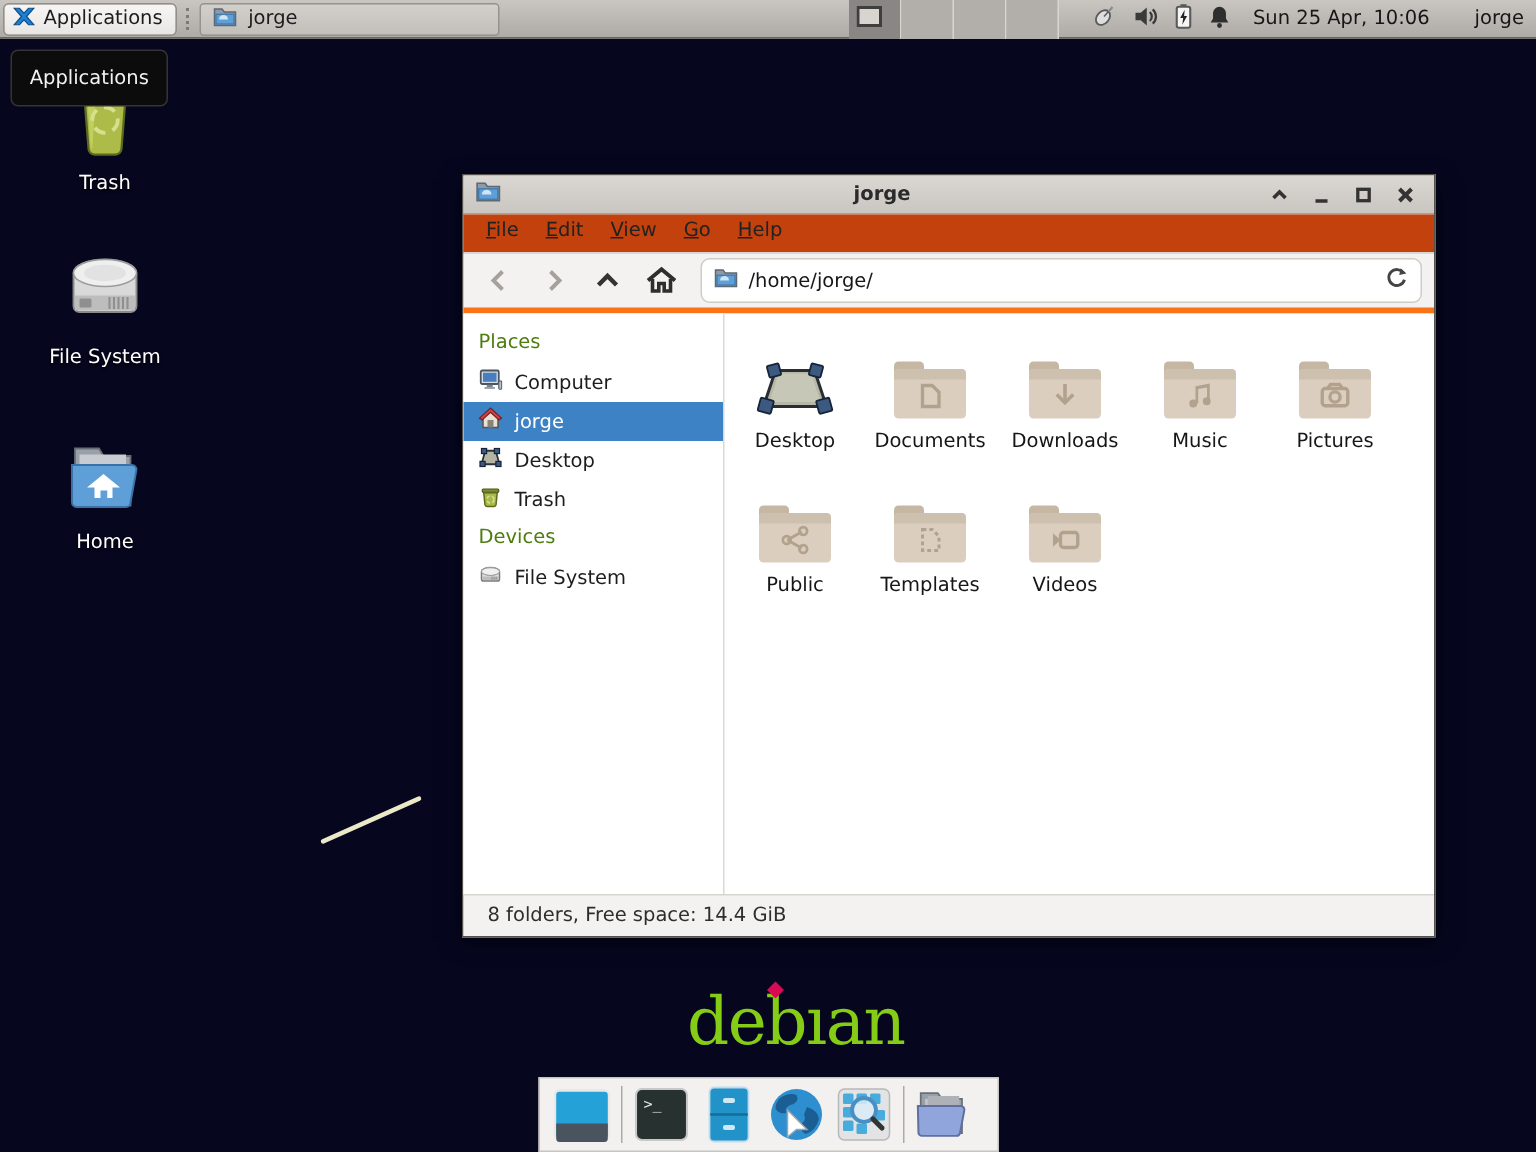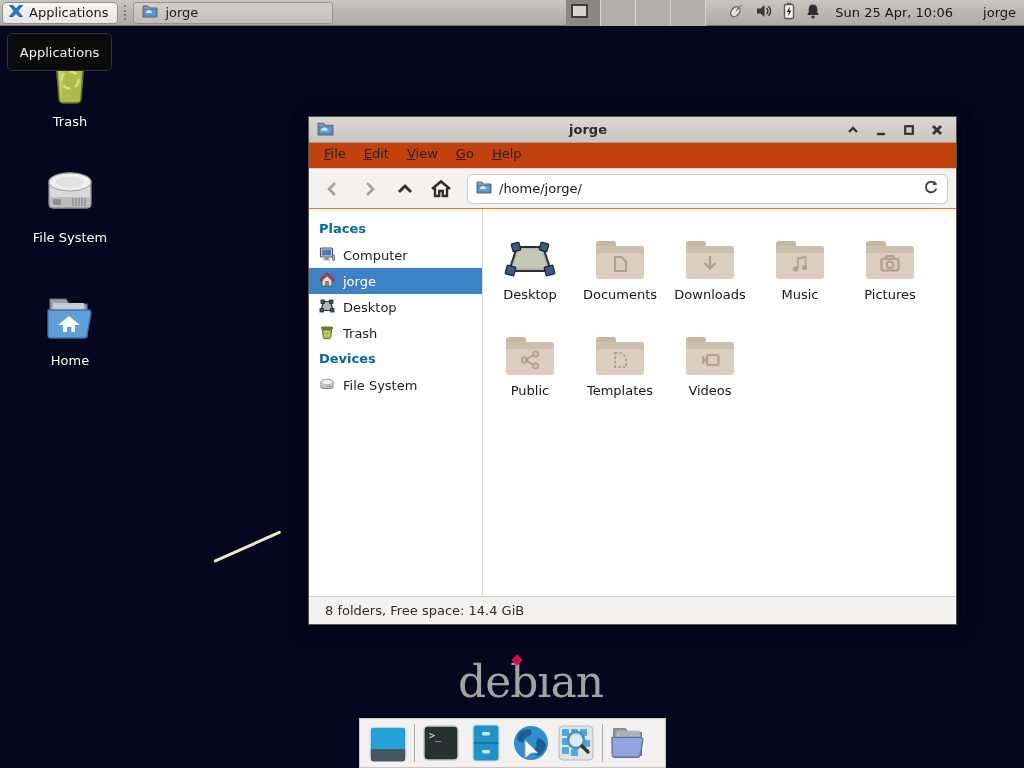--- a/index.html
+++ b/index.html
@@ -32,49 +32,49 @@
 
   
   .desk-item { position:absolute; width:110px; display:flex; flex-direction:column; align-items:center; gap:7px; }
   .desk-item .lbl { color:#fff; text-shadow:0 1px 2px #000; }
 
   
   #stray-line { position:absolute; left:214px; top:560px; width:73px; height:3px;
     background:#ece9c8; border-radius:2px; transform:rotate(-24deg); transform-origin:left center; }
 
   
-  #wordmark { position:absolute; left:458px; top:656px; color:#a3a3a3;
+  #wordmark { position:absolute; left:458px; top:656px; color:#84cc16;
     font-family:"DejaVu Serif","Liberation Serif",serif; font-size:44px; letter-spacing:-1px; }
   #wordmark .dot { position:absolute; left:55px; top:0px; width:8px; height:8px; transform:rotate(45deg); }
 
   
   #dock { position:absolute; left:359px; top:718px; width:307px; height:50px;
     background:#f2f1ef; border:1px solid #c8c5c1; display:flex; align-items:center; gap:7px; padding:0 9px; }
   .dock-item { width:38px; height:38px; display:flex; align-items:center; justify-content:center; }
   .dock-sep { width:1px; height:38px; background:#adaaa6; }
 
   
   #win { position:absolute; left:308px; top:116px; width:649px; height:509px;
     background:#f3f1ef; border:1px solid #55524e; box-shadow:0 3px 14px rgba(0,0,0,.55);
     display:flex; flex-direction:column; }
   #titlebar { height:26px; background:linear-gradient(#dbd7d3,#c9c5c1); border-bottom:1px solid #a5a19d;
     display:flex; align-items:center; padding:0 8px; gap:6px; }
   #titlebar .title { flex:1; text-align:center; font-weight:bold; color:#2b2b2b; }
   .win-btn { width:22px; height:20px; display:flex; align-items:center; justify-content:center; }
   #menubar { height:26px; background:#c2410c; border-bottom:1px solid #d7d3cf; display:flex; align-items:flex-start; padding:0 6px; }
   .menu-item { padding:3px 9px; color:#222; }
   .mn { text-decoration:underline; }
-  #toolbar { height:40px; background:#f4f2f0; border-bottom:1px solid #f97316; display:flex; align-items:center; padding:0 8px; gap:4px; }
+  #toolbar { height:40px; background:#f4f2f0; border-bottom:4px solid #f97316; display:flex; align-items:center; padding:0 8px; gap:4px; }
   .tool-btn { width:32px; height:30px; display:flex; align-items:center; justify-content:center; border-radius:3px; }
   #pathbar { flex:1; height:30px; margin-left:6px; background:#fff; border:1px solid #cfcbc7; border-radius:6px;
     display:flex; align-items:center; padding:0 8px; gap:7px; }
   #pathbar .path { flex:1; color:#161616; }
   #body-row { flex:1; display:flex; min-height:0; background:#fff; }
   #sidebar { width:174px; border-right:1px solid #dcd8d4; background:#fff; padding-top:7px; }
-  .side-head { font-weight:bold; color:#0369a1; padding:5px 10px 6px; }
+  .side-head { font-weight:normal; color:#4d7c0f; padding:5px 10px 6px; }
   .side-item { height:26px; display:flex; align-items:center; gap:8px; padding-left:10px; color:#1d1d1d; }
   .side-item.sel { background:#3d82c4; color:#fff; }
   #files { flex:1; padding:14px 0 0 2px; display:flex; flex-wrap:wrap; align-content:flex-start; }
   .file-item { width:90px; height:96px; display:flex; flex-direction:column; align-items:center; }
   .file-item .ficon { height:58px; display:flex; align-items:flex-end; justify-content:center; }
   .file-item .flbl { margin-top:6px; color:#161616; }
   #statusbar { height:28px; background:#f4f2f0; border-top:1px solid #d7d3cf; display:flex; align-items:center; padding-left:16px; color:#2e2e2e; }
 </style>
 </head>
 <body>

